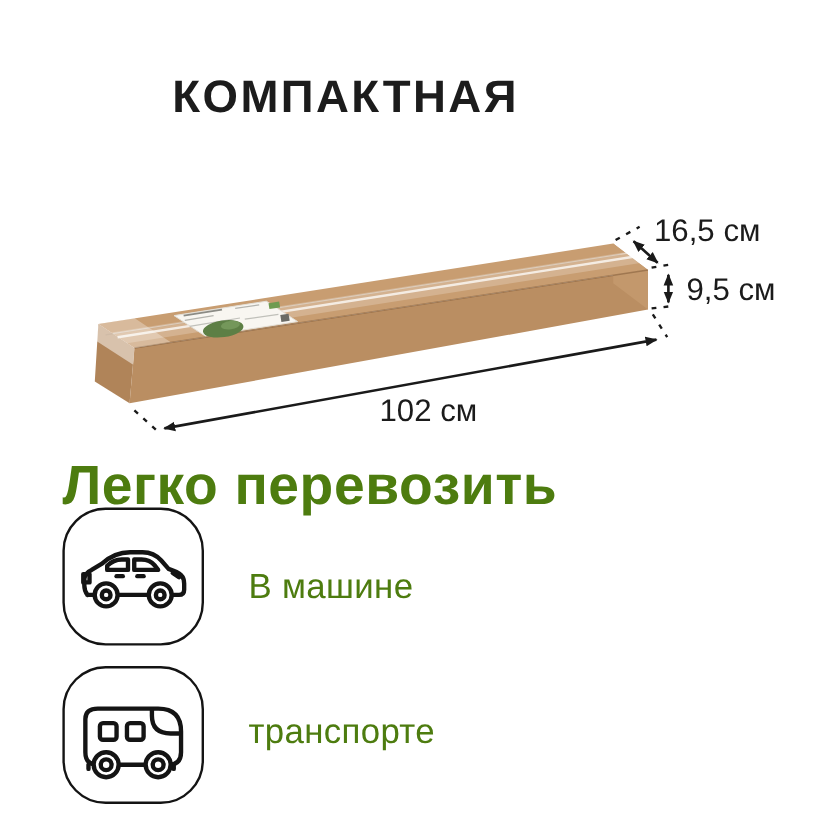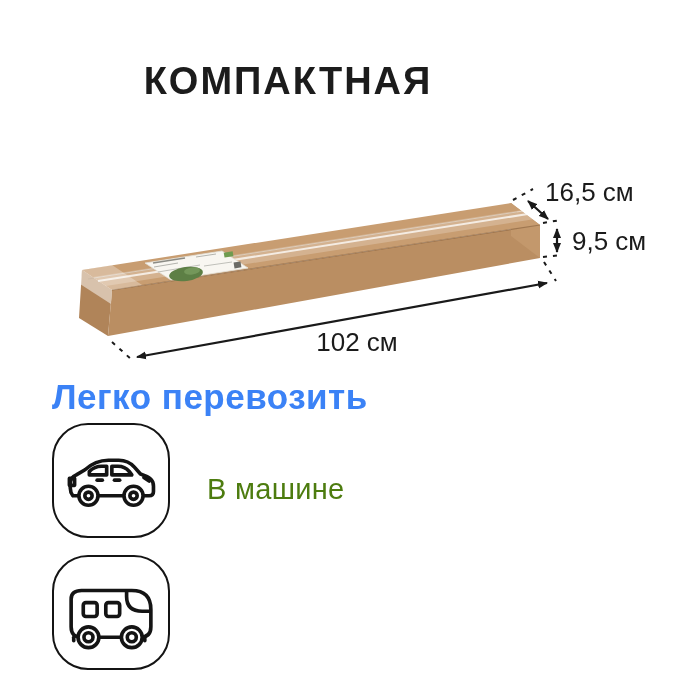--- a/index.html
+++ b/index.html
@@ -16,21 +16,21 @@
   }
   .box-svg{position:absolute;left:0;top:0;width:700px;height:700px;}
   .box-svg text{
     font-family:"Liberation Sans", sans-serif;
     font-size:26px;font-weight:500;fill:#1b1b1b;
   }
   .dim-line{stroke:#1a1a1a;stroke-width:2.2;fill:none;}
   .dot-line{stroke:#1a1a1a;stroke-width:2;fill:none;stroke-dasharray:4 6;}
   .heading{
     position:absolute;left:52px;top:377px;
-    font-size:35px;font-weight:600;letter-spacing:.5px;color:#3b82f6;
+    font-size:46px;font-weight:600;letter-spacing:.5px;color:#4d7c0f;
   }
   .icon-card{
     position:absolute;left:52px;width:118px;height:115px;
     border:2.5px solid #141414;border-radius:36px;
     box-sizing:border-box;display:flex;align-items:center;justify-content:center;
     background:#ffffff;
   }
   .card-car{top:423px;}
   .card-bus{top:555px;}
   .icon-card svg{width:104px;height:104px;}
@@ -128,13 +128,14 @@
     <rect class="ico" x="54" y="48" width="16" height="16" rx="3" stroke-width="4"></rect>
     <line class="ico" x1="17" y1="88" x2="17" y2="92" stroke-width="3.4"></line>
     <line class="ico" x1="99" y1="88" x2="99" y2="92" stroke-width="3.4"></line>
     <circle class="ico-fill" cx="34" cy="88" r="12"></circle>
     <circle class="ico" cx="34" cy="88" r="5.2" stroke-width="3.6"></circle>
     <circle class="ico-fill" cx="84" cy="88" r="12"></circle>
     <circle class="ico" cx="84" cy="88" r="5.2" stroke-width="3.6"></circle>
   </svg>
 </div>
 <div class="item-label label-bus">
+  <div>транспорте</div>
 </div>
 
 </body></html>

